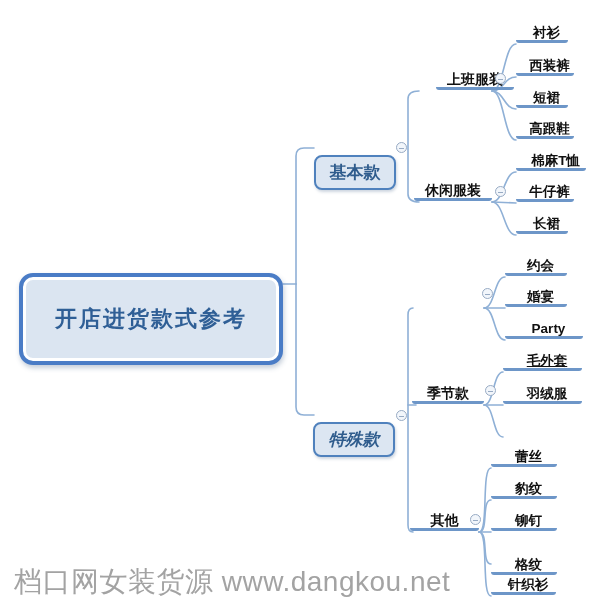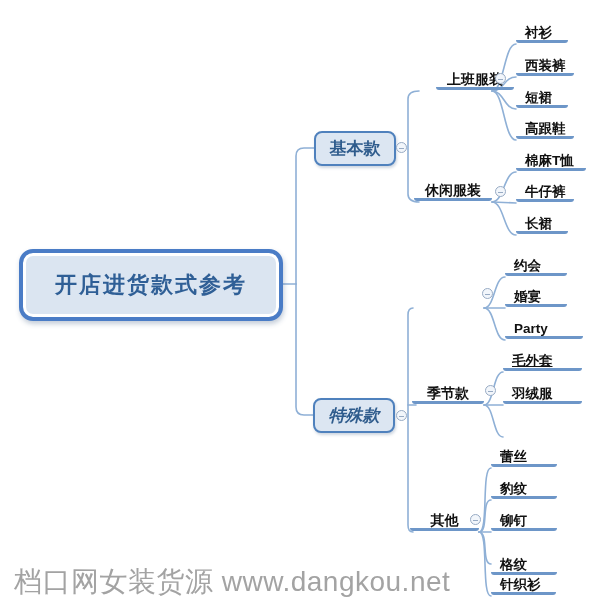--- a/index.html
+++ b/index.html
@@ -10,35 +10,36 @@
   .stage *{box-sizing:border-box;}
   svg.wires{position:absolute;left:0;top:0;pointer-events:none;}
 
   
   .node{
     position:absolute;display:flex;align-items:center;justify-content:center;
     background:#dce6f2;border:2px solid #4f81bd;border-radius:8px;
     color:#2f5c8d;font-weight:bold;font-size:17px;
     box-shadow:1px 2px 3px rgba(60,90,130,.25);
     cursor:default;
+    margin-top:24px;
   }
   .node.central{
     border:4px solid #4a7cc6;border-radius:14px;background:#dbe5f1;
     box-shadow:inset 0 0 0 3px #ffffff,1px 3px 5px rgba(60,90,130,.3);
     font-size:22px;letter-spacing:2px;color:#2f5f96;
   }
 
   
   .lbl{
     position:absolute;height:21px;line-height:21px;
     border-bottom:3px solid #6d96c8;border-radius:0 0 3px 3px;
     color:#111111;font-weight:bold;white-space:nowrap;
   }
   .lbl2{font-size:14px;text-align:center;}
-  .lbl3{font-size:13.5px;padding-left:9px;text-align:left;}
+  .lbl3{font-size:13.5px;padding-left:9px;text-align:center;}
 
   
   .collapse{
     position:absolute;width:11px;height:11px;border-radius:50%;
     background:#f2f6fb;border:1px solid #98abc4;cursor:pointer;
   }
   .collapse::after{
     content:"";position:absolute;left:2px;top:4.5px;width:5px;height:1.5px;
     background:#98abc4;
   }
@@ -83,21 +84,21 @@
       <path d="M 484 405 C 494 405 493 437 503 437"></path>
 
       <path d="M 479 532 C 489 532 481 468 491 468"></path>
       <path d="M 479 532 C 489 532 481 500 491 500"></path>
       <path d="M 479 532 L 491 532"></path>
       <path d="M 479 532 C 489 532 481 564 491 564"></path>
       <path d="M 479 532 C 489 532 481 596 491 596"></path>
     </g>
   </svg>
 
-  <div class="node central" style="left:19px;top:249px;width:264px;height:72px;">开店进货款式参考</div>
+  <div class="node central" style="left:19px;top:249px;width:264px;height:92px;">开店进货款式参考</div>
 
   <div class="node" style="left:314px;top:131px;width:82px;height:35px;">基本款</div>
   <div class="node" style="left:313px;top:398px;width:82px;height:35px;font-style:italic;">特殊款</div>
 
   <div class="lbl lbl2" style="left:436px;top:69px;width:78px;">上班服装</div>
   <div class="lbl lbl2" style="left:414px;top:180px;width:78px;">休闲服装</div>
   <div class="lbl lbl2" style="left:412px;top:383px;width:72px;">季节款</div>
   <div class="lbl lbl2" style="left:410px;top:510px;width:69px;">其他</div>
 
   <div class="lbl lbl3" style="left:516px;top:22px;width:52px;">衬衫</div>

